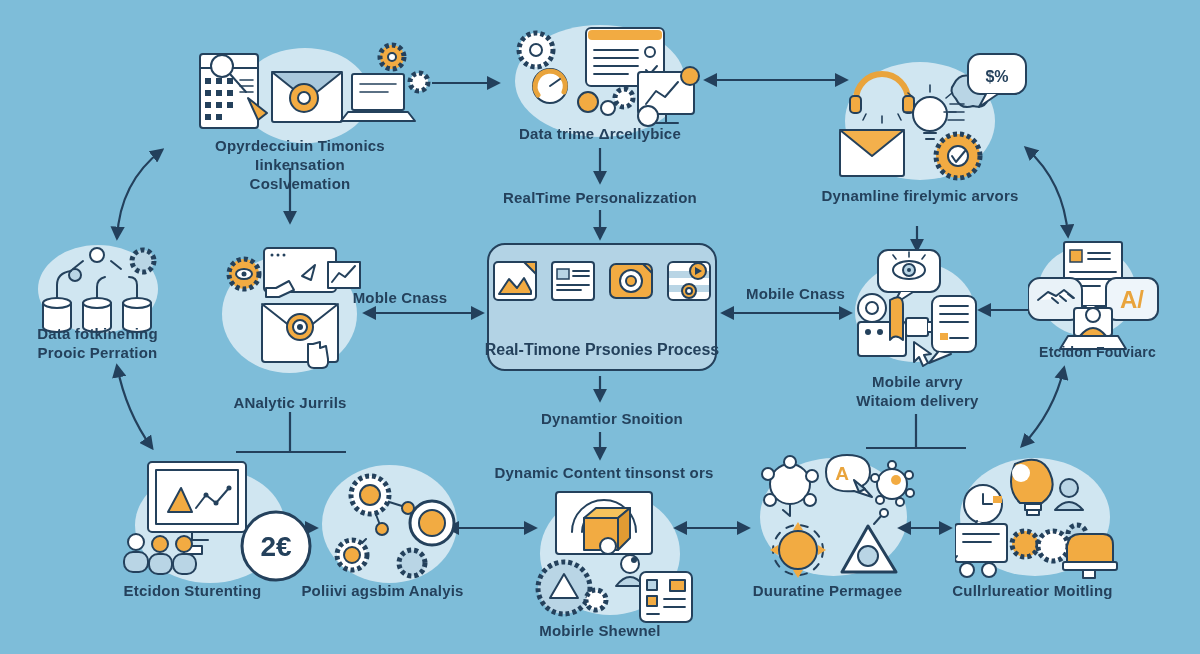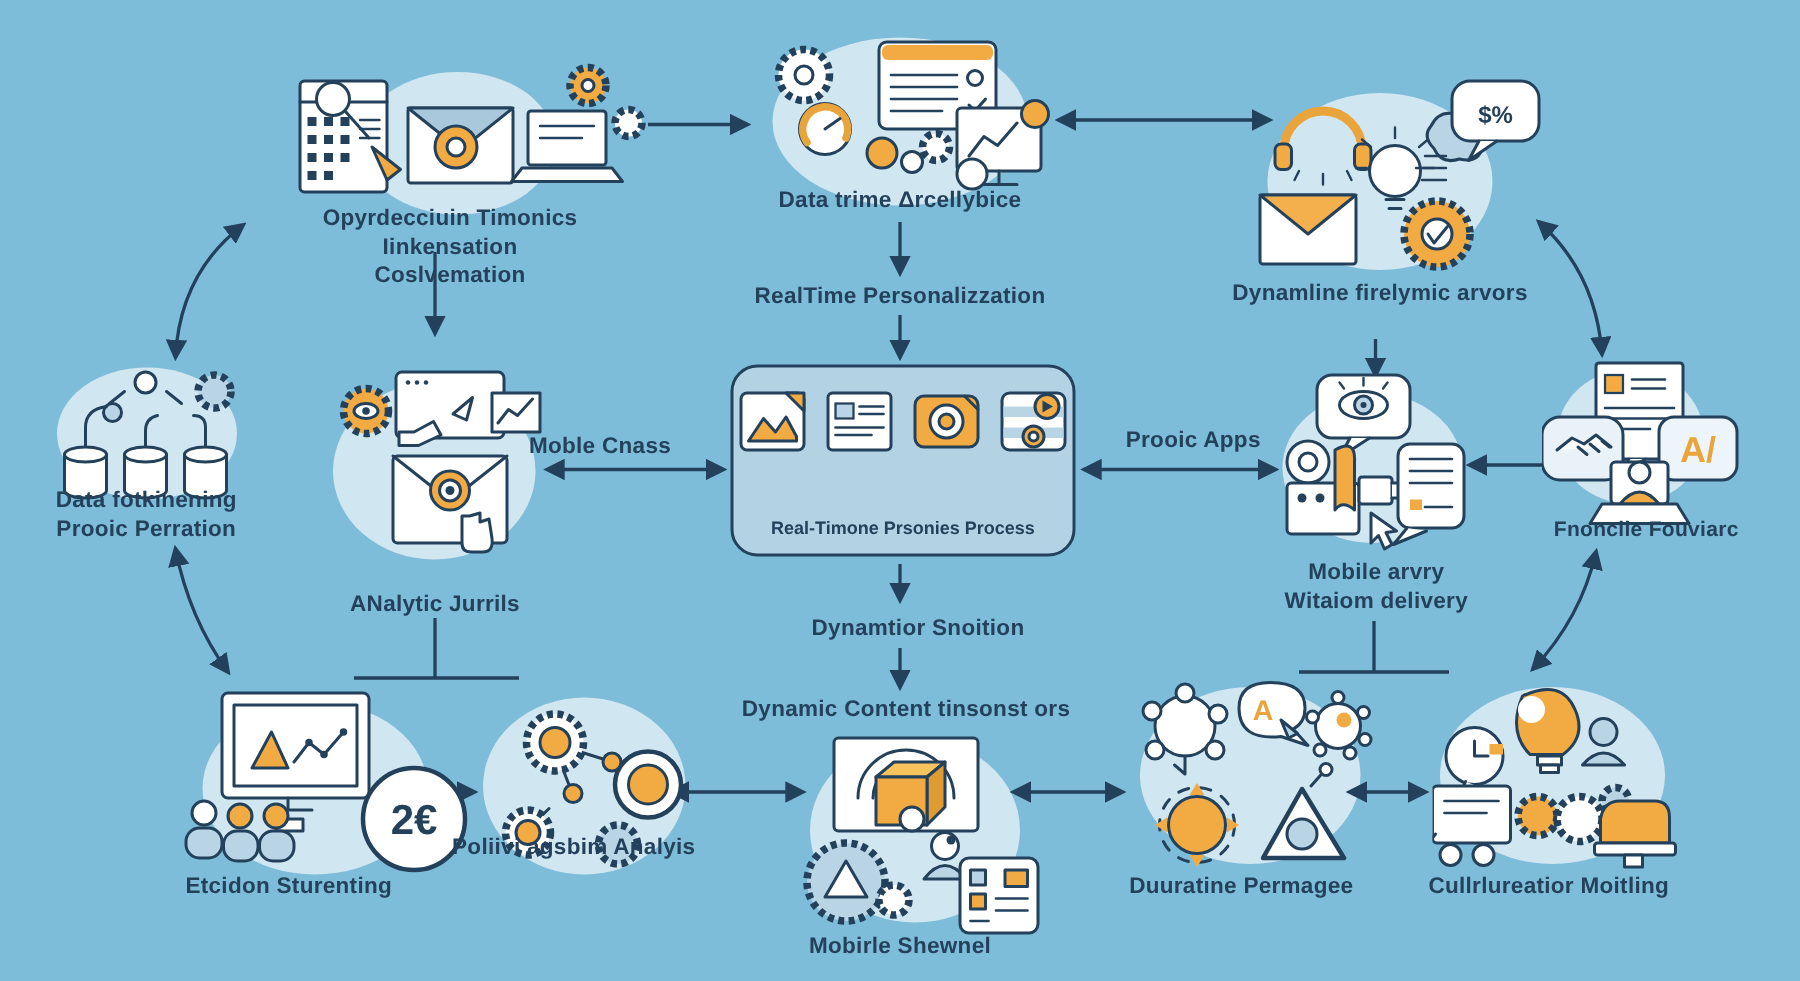--- a/index.html
+++ b/index.html
@@ -20,21 +20,21 @@
   .fb{fill:#b9d5e5}
   .fn{fill:#24415c;stroke:none}
   .tS{font:700 16px "Liberation Sans",sans-serif;fill:#24415c}
   .tE{font:700 24px "Liberation Sans",sans-serif;fill:#24415c}
   .tA{font:700 24px "Liberation Sans",sans-serif;fill:#e9a43c}
   .tA2{font:700 19px "Liberation Sans",sans-serif;fill:#e9a43c}
   .cbox{position:absolute;background:#b3d3e5;border:2.5px solid #24415c;border-radius:18px;
         box-sizing:border-box;display:flex;flex-direction:column;align-items:center;justify-content:space-between;
         padding:14px 8px 10px}
   .cicons{display:flex;gap:10px;align-items:center;justify-content:center}
-  .clabel{font-weight:700;font-size:12px;color:#24415c;text-align:center;white-space:nowrap}
+  .clabel{font-weight:700;font-size:16px;color:#24415c;text-align:center;white-space:nowrap}
   #arrows{position:absolute;left:0;top:0}
 </style>
 </head>
 <body>
 
 <div id="canvas">
 
   <div class="halo" style="left:240px;top:48px;width:130px;height:95px"></div>
   <div class="halo" style="left:515px;top:25px;width:170px;height:112px"></div>
   <div class="halo" style="left:845px;top:62px;width:150px;height:118px"></div>
@@ -478,45 +478,45 @@
   <div class="lbl" style="left:5px;top:324px;width:185px">
     <span>Data fotkinening</span>
     <span>Prooic Perration</span>
   </div>
 
   <div class="lbl" style="left:335px;top:288px;width:130px">
     <span>Moble Cnass</span>
   </div>
 
   <div class="lbl" style="left:733px;top:284px;width:125px">
-    <span>Prooic Apps</span>
+    <span>Mobile Cnass</span>
   </div>
 
   <div class="lbl" style="left:830px;top:372px;width:175px">
     <span>Mobile arvry</span>
     <span>Witaiom delivery</span>
   </div>
 
   <div class="lbl small" style="left:1015px;top:344px;width:165px">
-    <span>Fnonclie Fouviarc</span>
+    <span>Etcidon Fouviarc</span>
   </div>
 
   <div class="lbl" style="left:492px;top:409px;width:240px">
     <span>Dynamtior Snoition</span>
   </div>
 
   <div class="lbl" style="left:444px;top:463px;width:320px">
     <span>Dynamic Content tinsonst ors</span>
   </div>
 
   <div class="lbl" style="left:105px;top:581px;width:175px">
     <span>Etcidon Sturenting</span>
   </div>
 
-  <div class="lbl" style="left:290px;top:555px;width:185px">
+  <div class="lbl" style="left:290px;top:581px;width:185px">
     <span>Poliivi agsbim Analyis</span>
   </div>
 
   <div class="lbl" style="left:510px;top:621px;width:180px">
     <span>Mobirle Shewnel</span>
   </div>
 
   <div class="lbl" style="left:735px;top:581px;width:185px">
     <span>Duuratine Permagee</span>
   </div>

